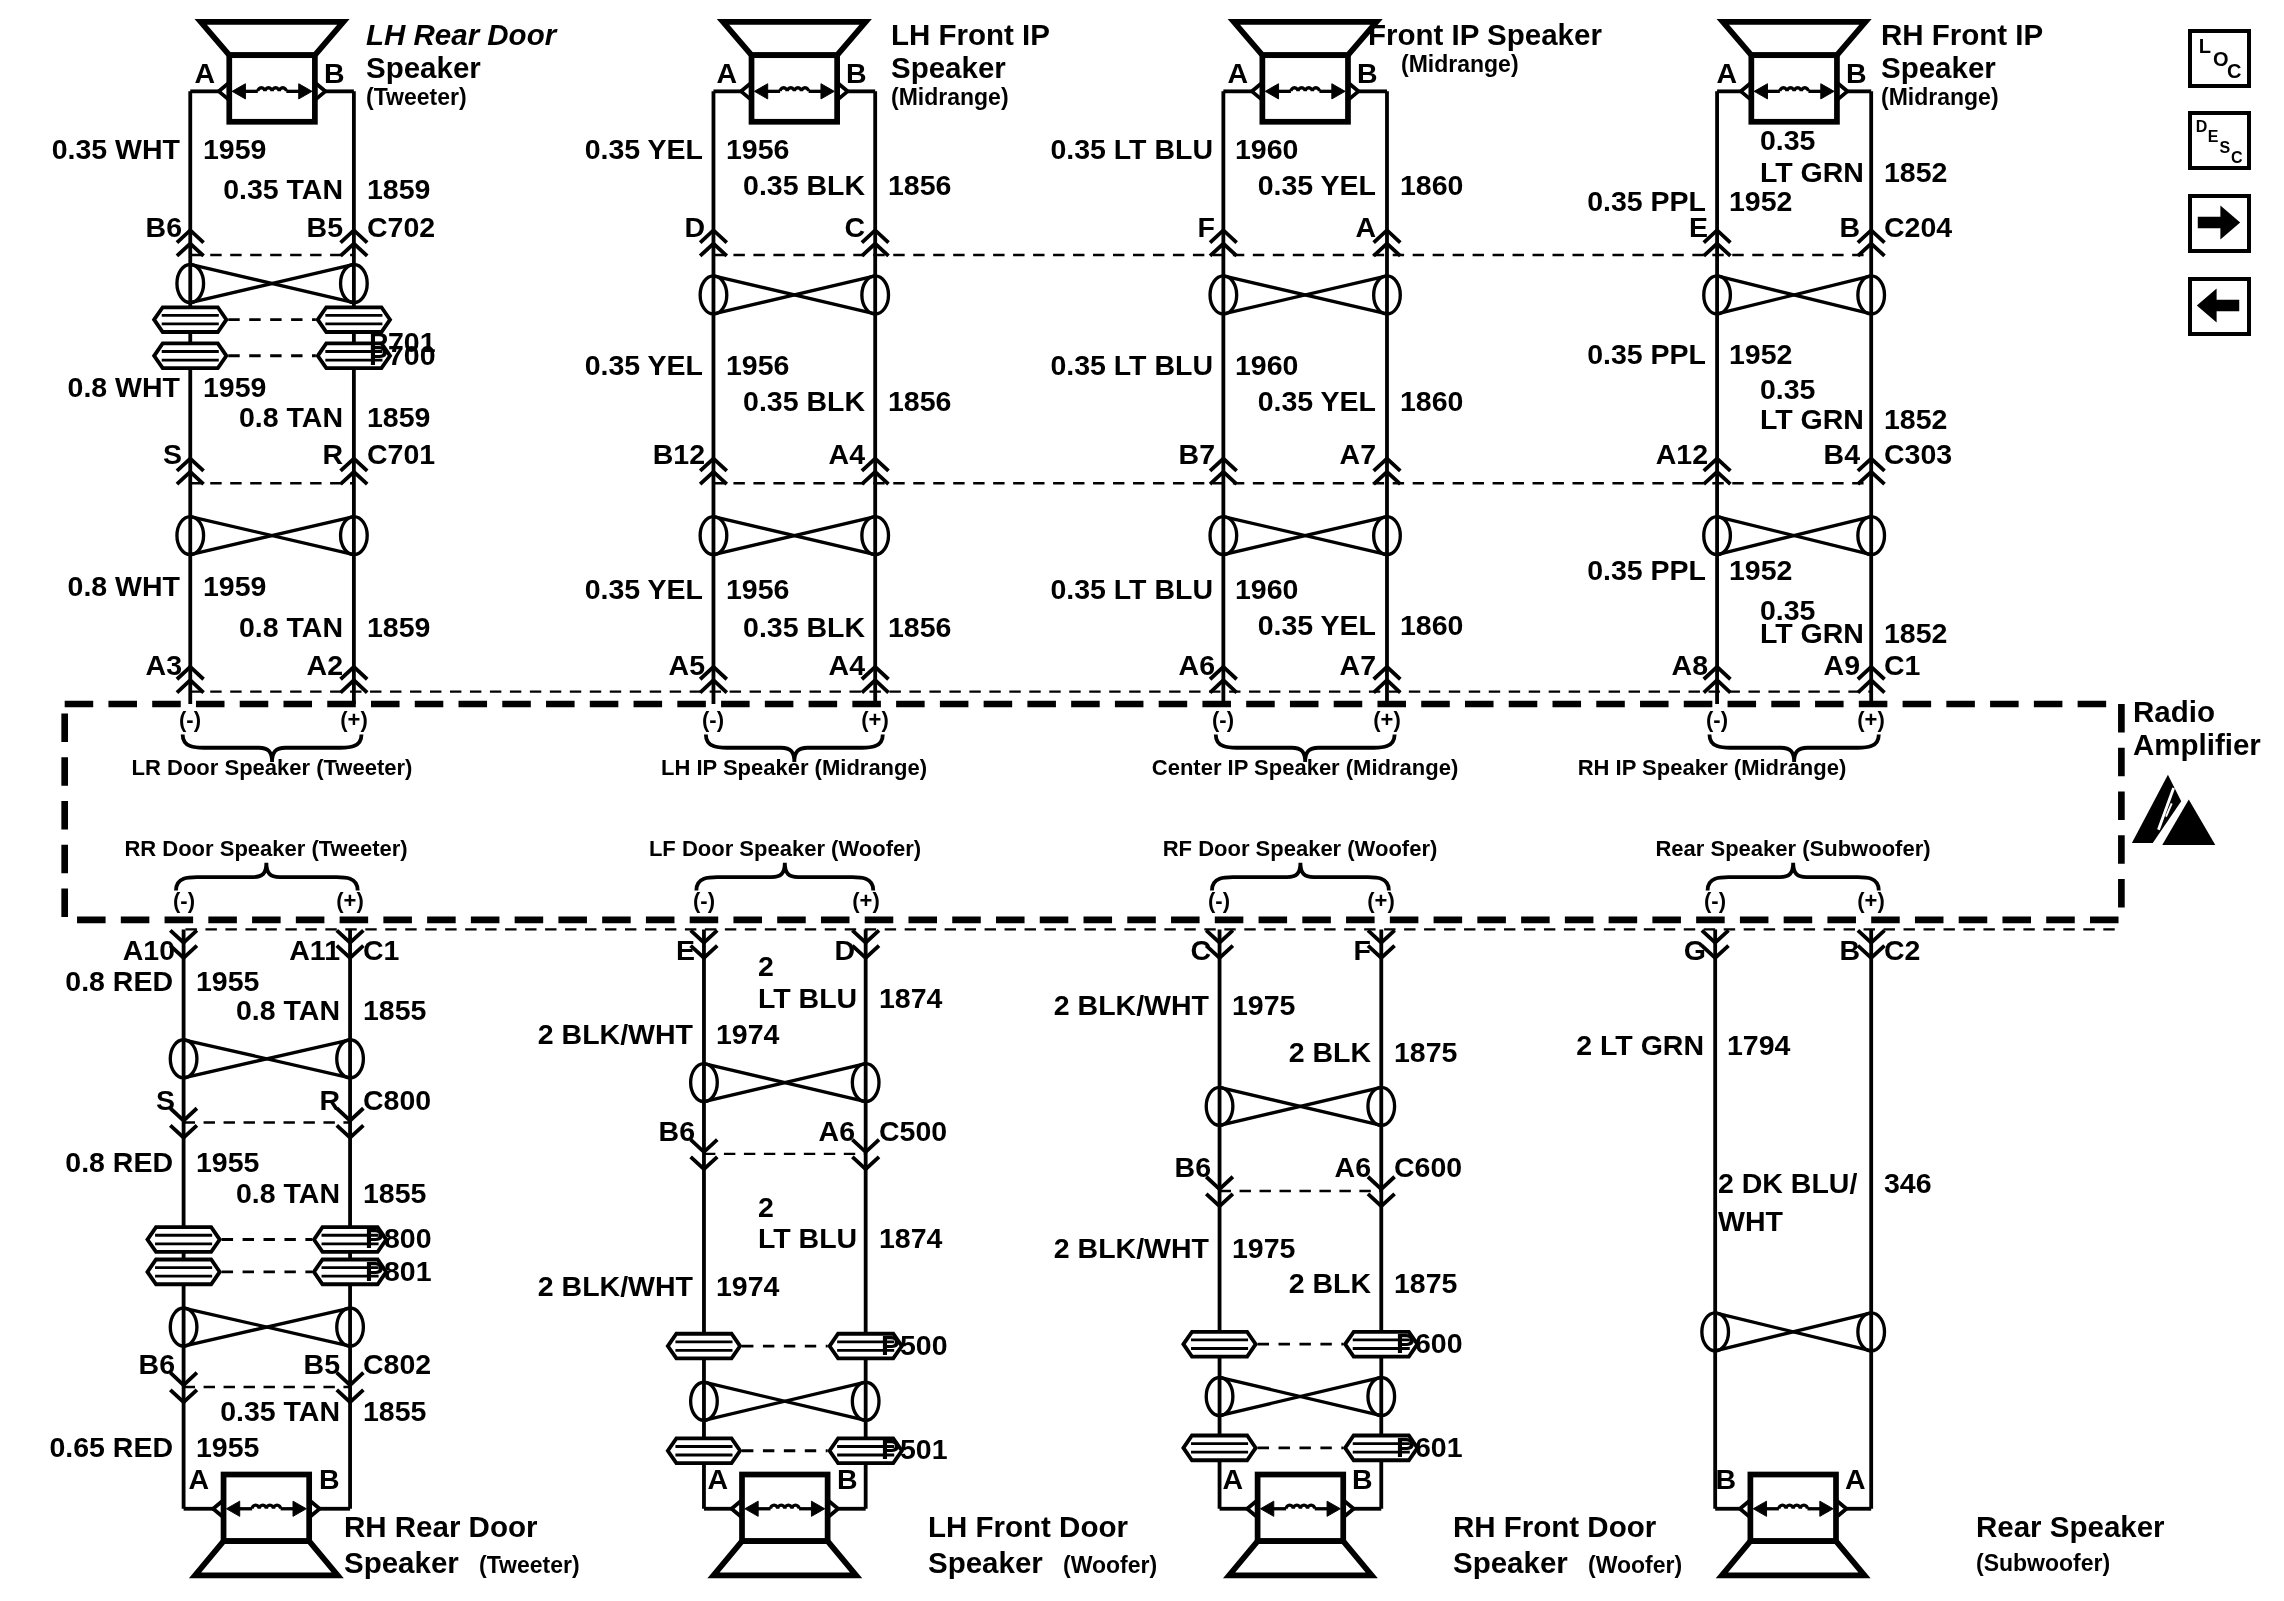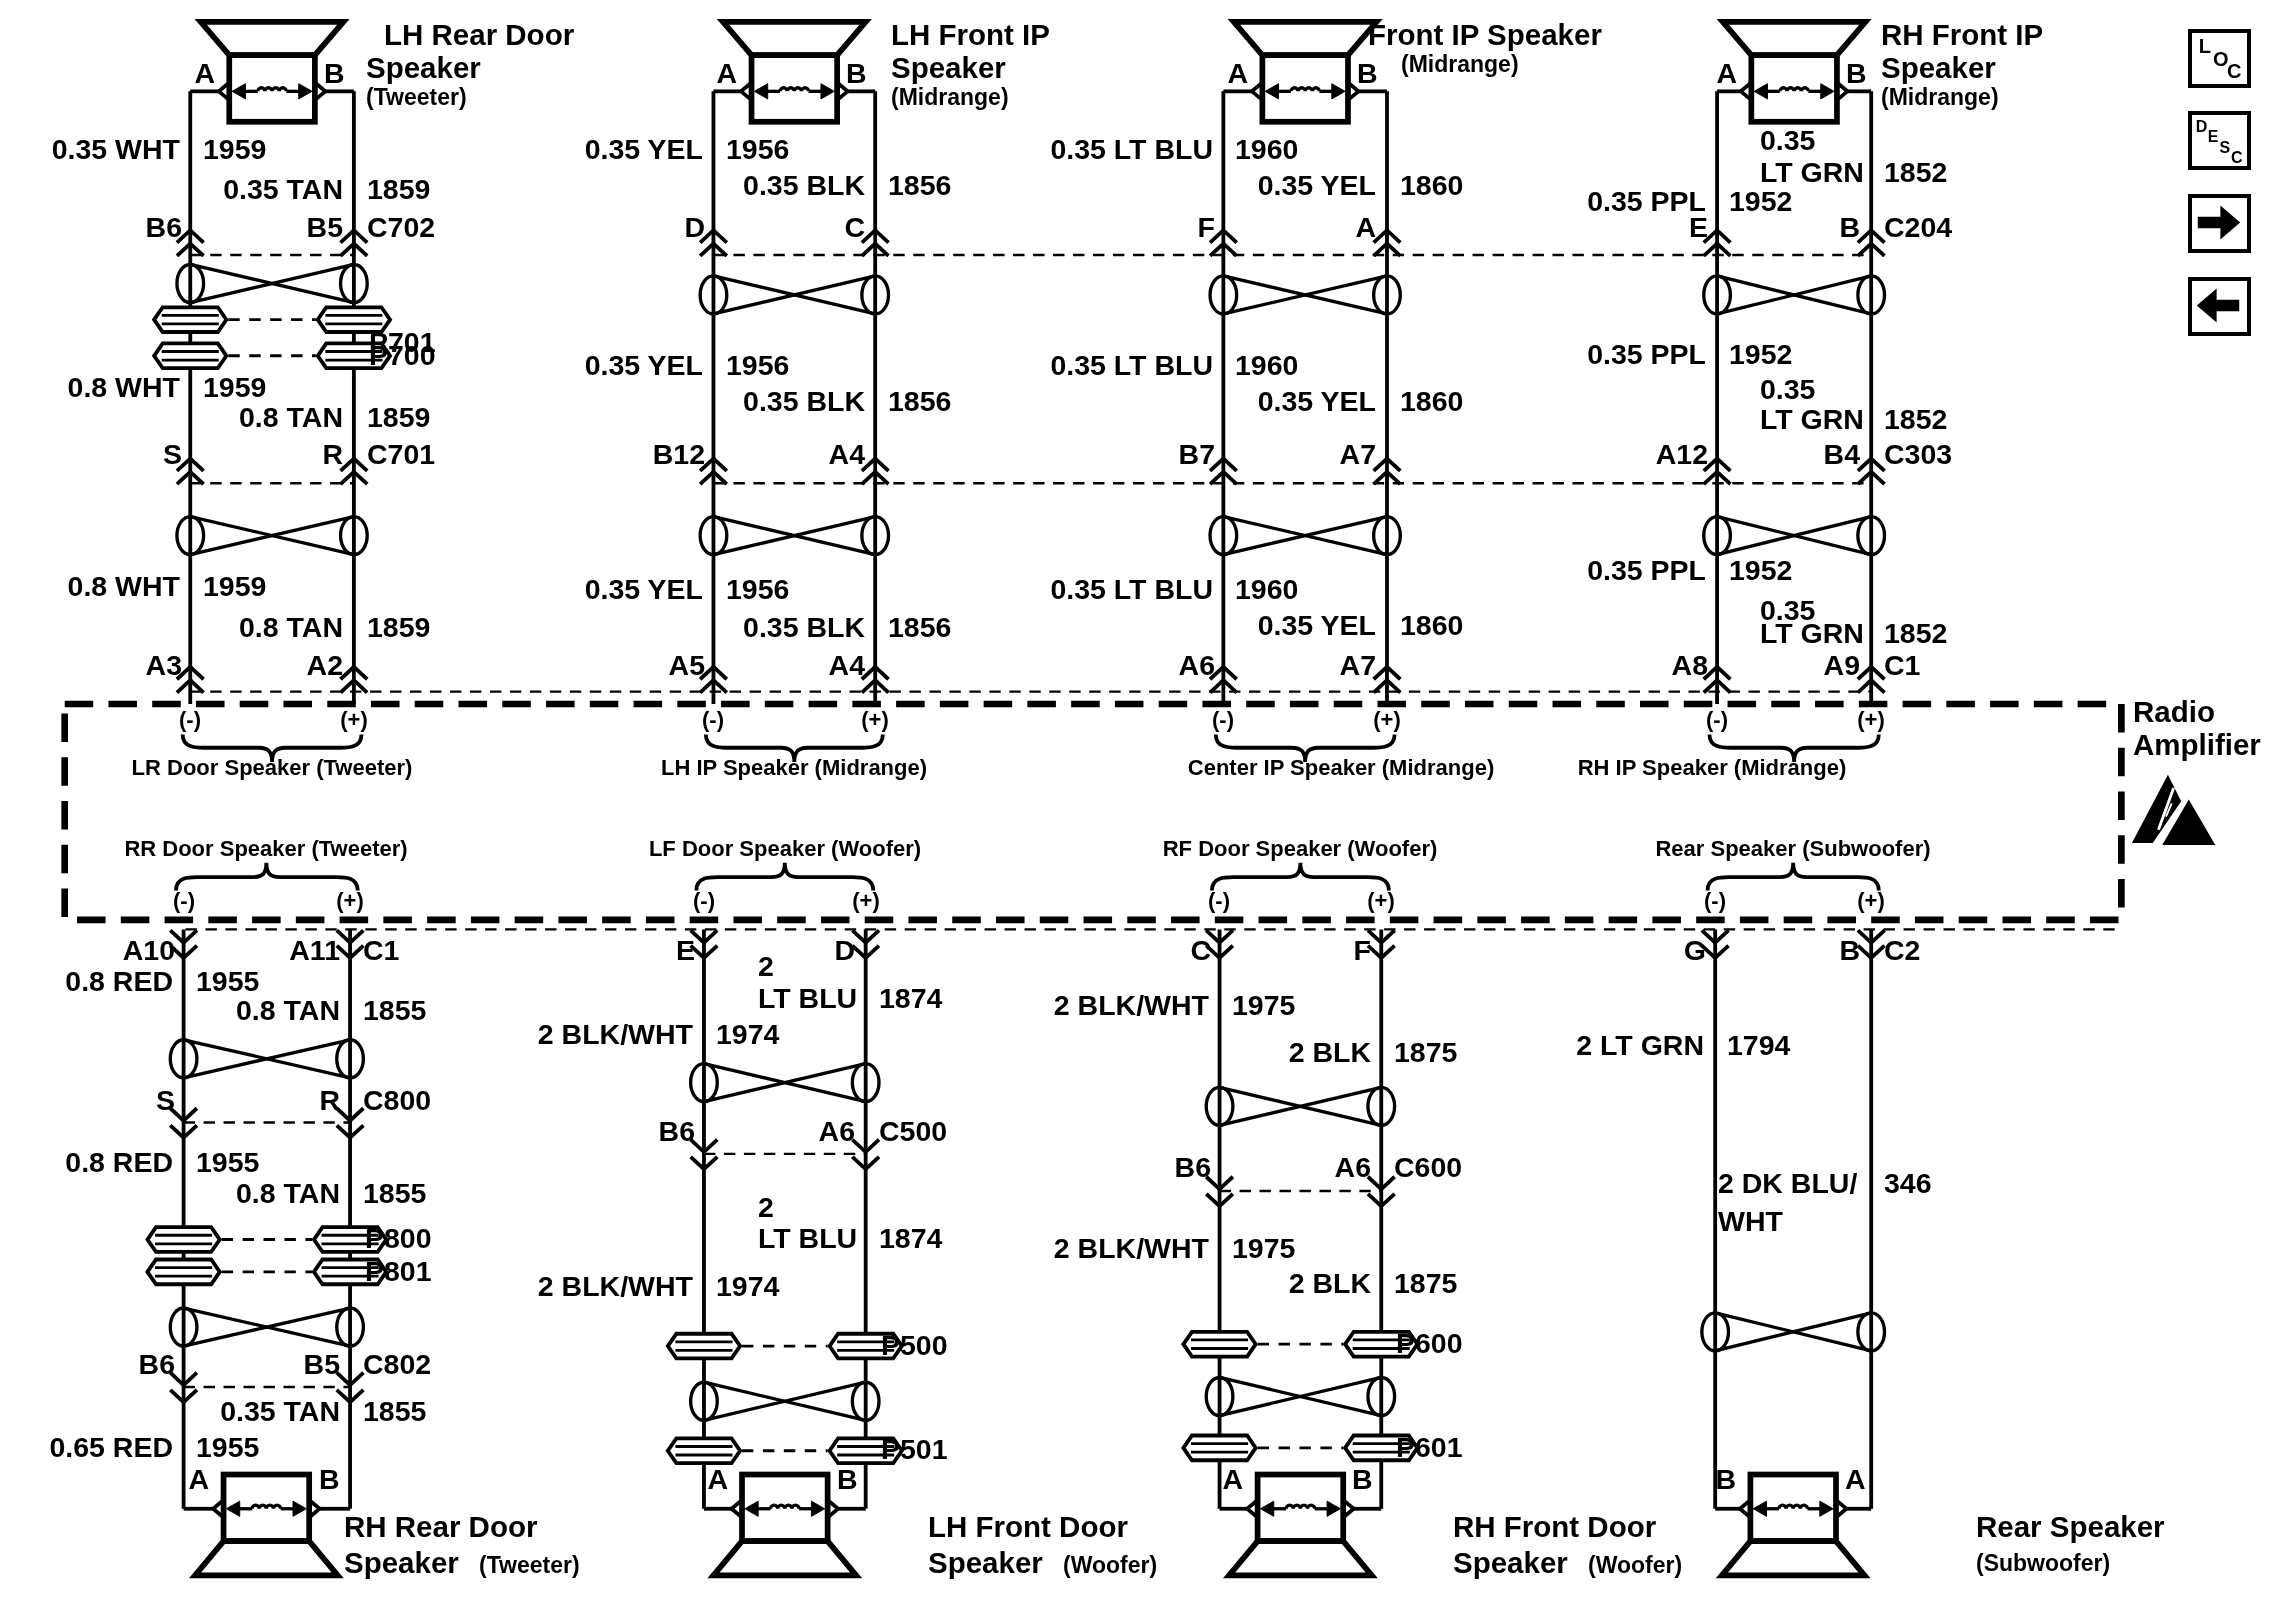--- a/index.html
+++ b/index.html
@@ -343,21 +343,21 @@
       <path d="M 1870 1586 a3.75 3.75 0 0 1 7.5 0 a3.75 3.75 0 0 1 7.5 0 a3.75 3.75 0 0 1 7.5 0 a3.75 3.75 0 0 1 7.5 0" fill="none" stroke="#000" stroke-width="3.5"></path>
       <path d="M 1841 1576 L 1829 1586 L 1841 1596" fill="none" stroke="#000" stroke-width="4"></path>
       <path d="M 1929 1576 L 1941 1586 L 1929 1596" fill="none" stroke="#000" stroke-width="4"></path>
     </svg>
 
   <div id="labels">
       <span class="lbl t30" style="left: 369px; top: 320px; transform: translate(0px, -52%); margin-top: 23px;">P701</span>
       <span class="lbl t30" style="left: 369px; top: 356px; transform: translate(0px, -52%);">P700</span>
       <span class="lbl t30" style="left: 215px; top: 74px; transform: translate(-100%, -52%);">A</span>
       <span class="lbl t30" style="left: 324px; top: 74px; transform: translate(0px, -52%);">B</span>
-      <span class="lbl t31" style="left: 384px; top: 35px; transform: translate(0px, -52%);">LH Rear Door</span>
+      <span class="lbl t31" style="left: 366px; top: 35px; transform: translate(0px, -52%); font-style: italic;">LH Rear Door</span>
       <span class="lbl t31" style="left: 366px; top: 68px; transform: translate(0px, -52%);">Speaker</span>
       <span class="lbl t24" style="left: 366px; top: 98px; transform: translate(0px, -52%);">(Tweeter)</span>
       <span class="lbl t30" style="left: 180px; top: 150px; transform: translate(-100%, -52%);">0.35 WHT</span>
       <span class="lbl t30" style="left: 203px; top: 150px; transform: translate(0px, -52%);">1959</span>
       <span class="lbl t30" style="left: 343px; top: 190px; transform: translate(-100%, -52%);">0.35 TAN</span>
       <span class="lbl t30" style="left: 367px; top: 190px; transform: translate(0px, -52%);">1859</span>
       <span class="lbl t30" style="left: 182px; top: 228px; transform: translate(-100%, -52%);">B6</span>
       <span class="lbl t30" style="left: 343px; top: 228px; transform: translate(-100%, -52%);">B5</span>
       <span class="lbl t30" style="left: 367px; top: 228px; transform: translate(0px, -52%);">C702</span>
       <span class="lbl t30" style="left: 180px; top: 388px; transform: translate(-100%, -52%);">0.8 WHT</span>
@@ -448,21 +448,21 @@
       <span class="lbl t30" style="left: 1860px; top: 666px; transform: translate(-100%, -52%);">A9</span>
       <span class="lbl t30" style="left: 1884px; top: 666px; transform: translate(0px, -52%);">C1</span>
       <span class="lbl t23" style="left: 190px; top: 720px; transform: translate(-50%, -52%);">(-)</span>
       <span class="lbl t23" style="left: 354px; top: 720px; transform: translate(-50%, -52%);">(+)</span>
       <span class="lbl t23" style="left: 272px; top: 768px; transform: translate(-50%, -52%);">LR Door Speaker (Tweeter)</span>
       <span class="lbl t23" style="left: 713px; top: 720px; transform: translate(-50%, -52%);">(-)</span>
       <span class="lbl t23" style="left: 875px; top: 720px; transform: translate(-50%, -52%);">(+)</span>
       <span class="lbl t23" style="left: 794px; top: 768px; transform: translate(-50%, -52%);">LH IP Speaker (Midrange)</span>
       <span class="lbl t23" style="left: 1223px; top: 720px; transform: translate(-50%, -52%);">(-)</span>
       <span class="lbl t23" style="left: 1387px; top: 720px; transform: translate(-50%, -52%);">(+)</span>
-      <span class="lbl t23" style="left: 1305px; top: 768px; transform: translate(-50%, -52%); margin-left: 36px;">Center IP Speaker (Midrange)</span>
+      <span class="lbl t23" style="left: 1305px; top: 768px; transform: translate(-50%, -52%);">Center IP Speaker (Midrange)</span>
       <span class="lbl t23" style="left: 1717px; top: 720px; transform: translate(-50%, -52%);">(-)</span>
       <span class="lbl t23" style="left: 1871px; top: 720px; transform: translate(-50%, -52%);">(+)</span>
       <span class="lbl t23" style="left: 1712px; top: 768px; transform: translate(-50%, -52%);">RH IP Speaker (Midrange)</span>
       <span class="lbl t23" style="left: 266px; top: 849px; transform: translate(-50%, -52%);">RR Door Speaker (Tweeter)</span>
       <span class="lbl t23" style="left: 184px; top: 901px; transform: translate(-50%, -52%);">(-)</span>
       <span class="lbl t23" style="left: 350px; top: 901px; transform: translate(-50%, -52%);">(+)</span>
       <span class="lbl t23" style="left: 785px; top: 849px; transform: translate(-50%, -52%);">LF Door Speaker (Woofer)</span>
       <span class="lbl t23" style="left: 704px; top: 901px; transform: translate(-50%, -52%);">(-)</span>
       <span class="lbl t23" style="left: 866px; top: 901px; transform: translate(-50%, -52%);">(+)</span>
       <span class="lbl t23" style="left: 1300px; top: 849px; transform: translate(-50%, -52%);">RF Door Speaker (Woofer)</span>

